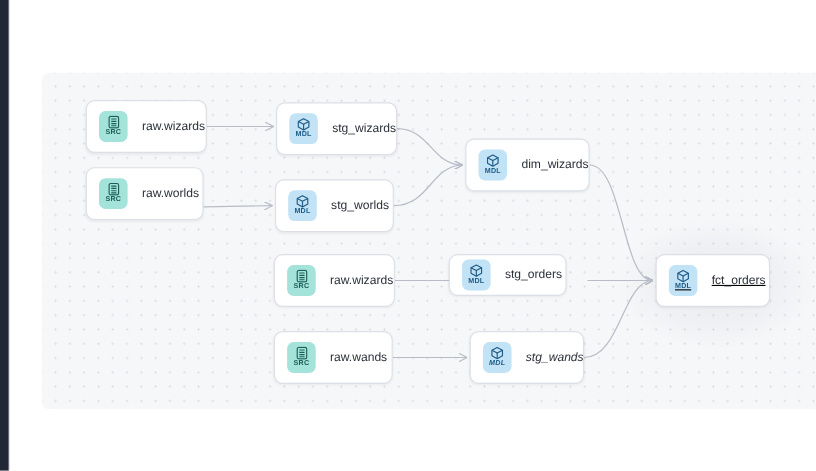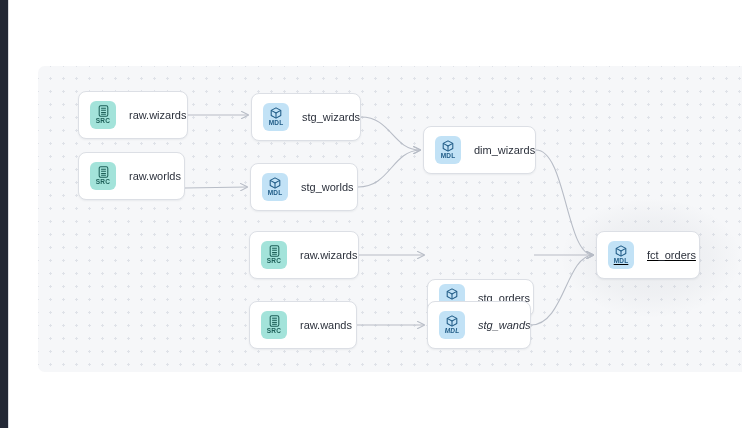--- a/index.html
+++ b/index.html
@@ -179,21 +179,21 @@
         <div class="badge mdl">
           <svg width="12" height="12" viewBox="0 0 12 12" fill="none" stroke="#1f5b86" stroke-width="1.05" stroke-linejoin="round">
             <path d="M6 0.9 L10.8 3.4 L10.8 8.5 L6 11.1 L1.2 8.5 L1.2 3.4 Z"></path>
             <path d="M1.2 3.4 L6 6.0 L10.8 3.4"></path>
             <path d="M6 6.0 L6 11.1"></path>
           </svg>
           <div class="badge-txt">MDL</div>
         </div>
         <div class="node-label">stg_worlds</div>
       </div>
-      <div class="node" style="left: 389px; top: 165px; width: 107px; height: 38px; margin-top: 48px;">
+      <div class="node" style="left: 370px; top: 165px; width: 107px; height: 38px;">
         <div class="badge mdl">
           <svg width="12" height="12" viewBox="0 0 12 12" fill="none" stroke="#1f5b86" stroke-width="1.05" stroke-linejoin="round">
             <path d="M6 0.9 L10.8 3.4 L10.8 8.5 L6 11.1 L1.2 8.5 L1.2 3.4 Z"></path>
             <path d="M1.2 3.4 L6 6.0 L10.8 3.4"></path>
             <path d="M6 6.0 L6 11.1"></path>
           </svg>
           <div class="badge-txt">MDL</div>
         </div>
         <div class="node-label">stg_orders</div>
       </div>

